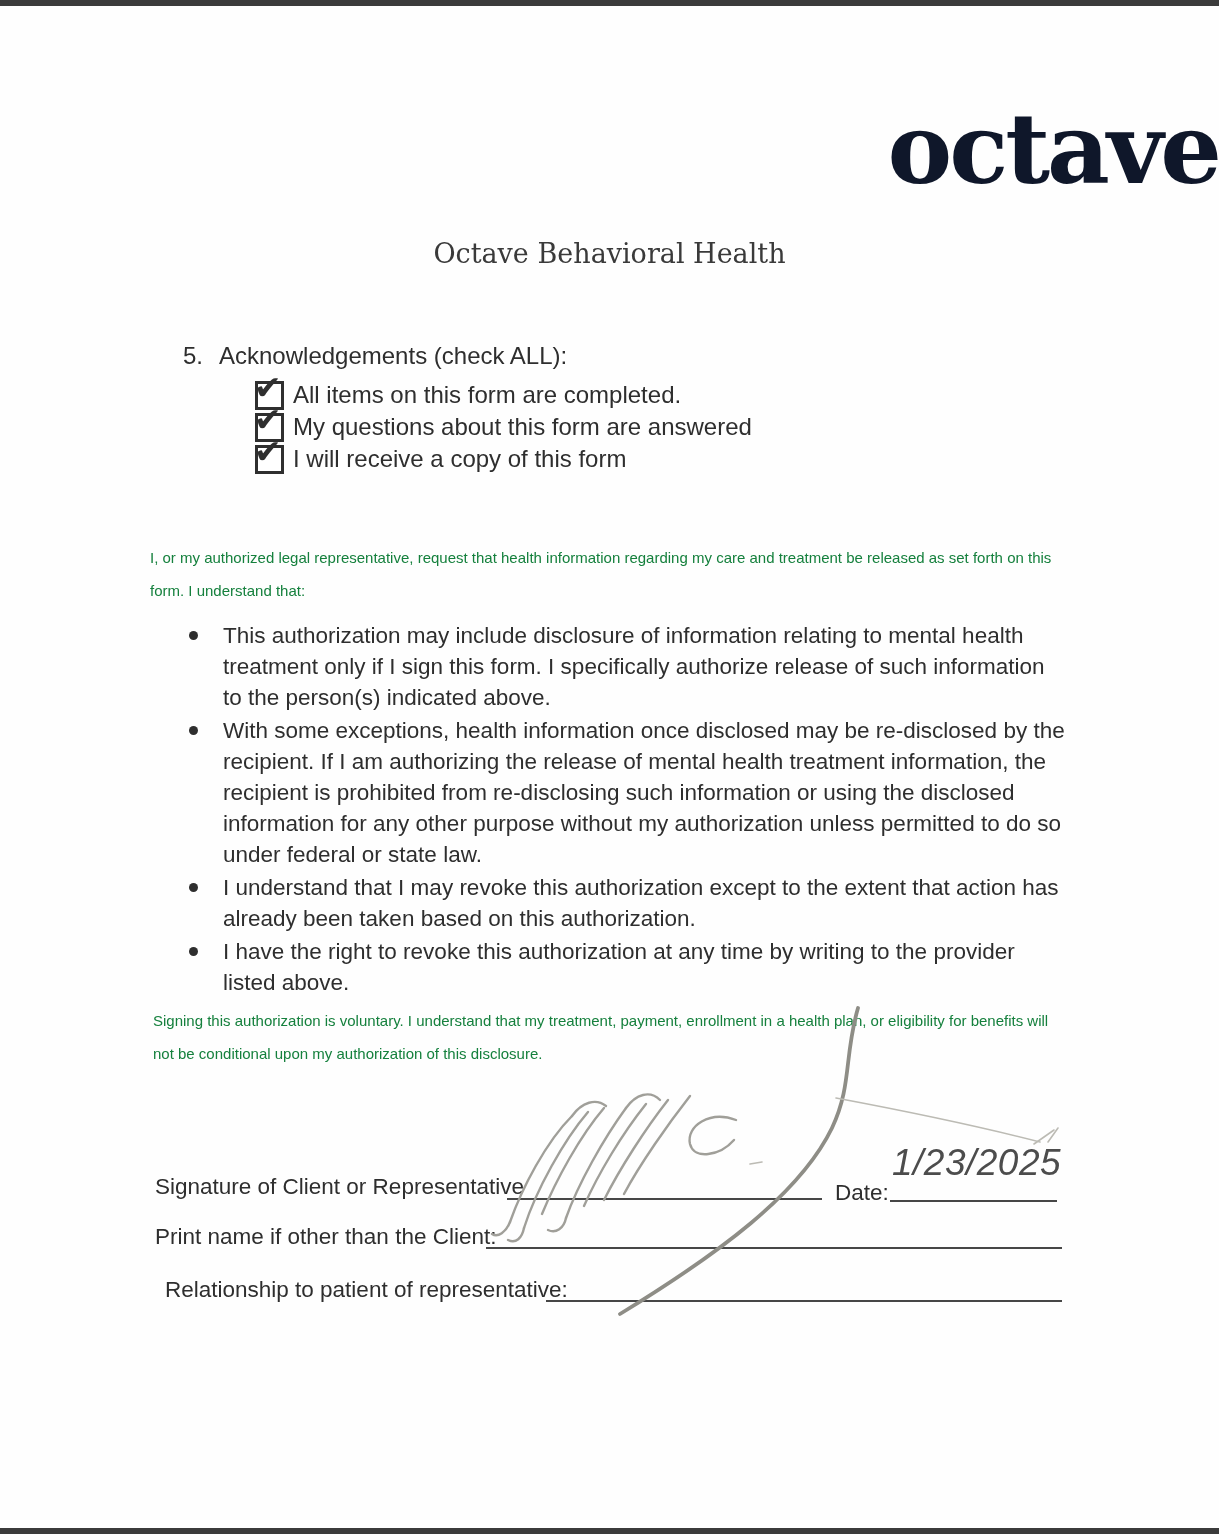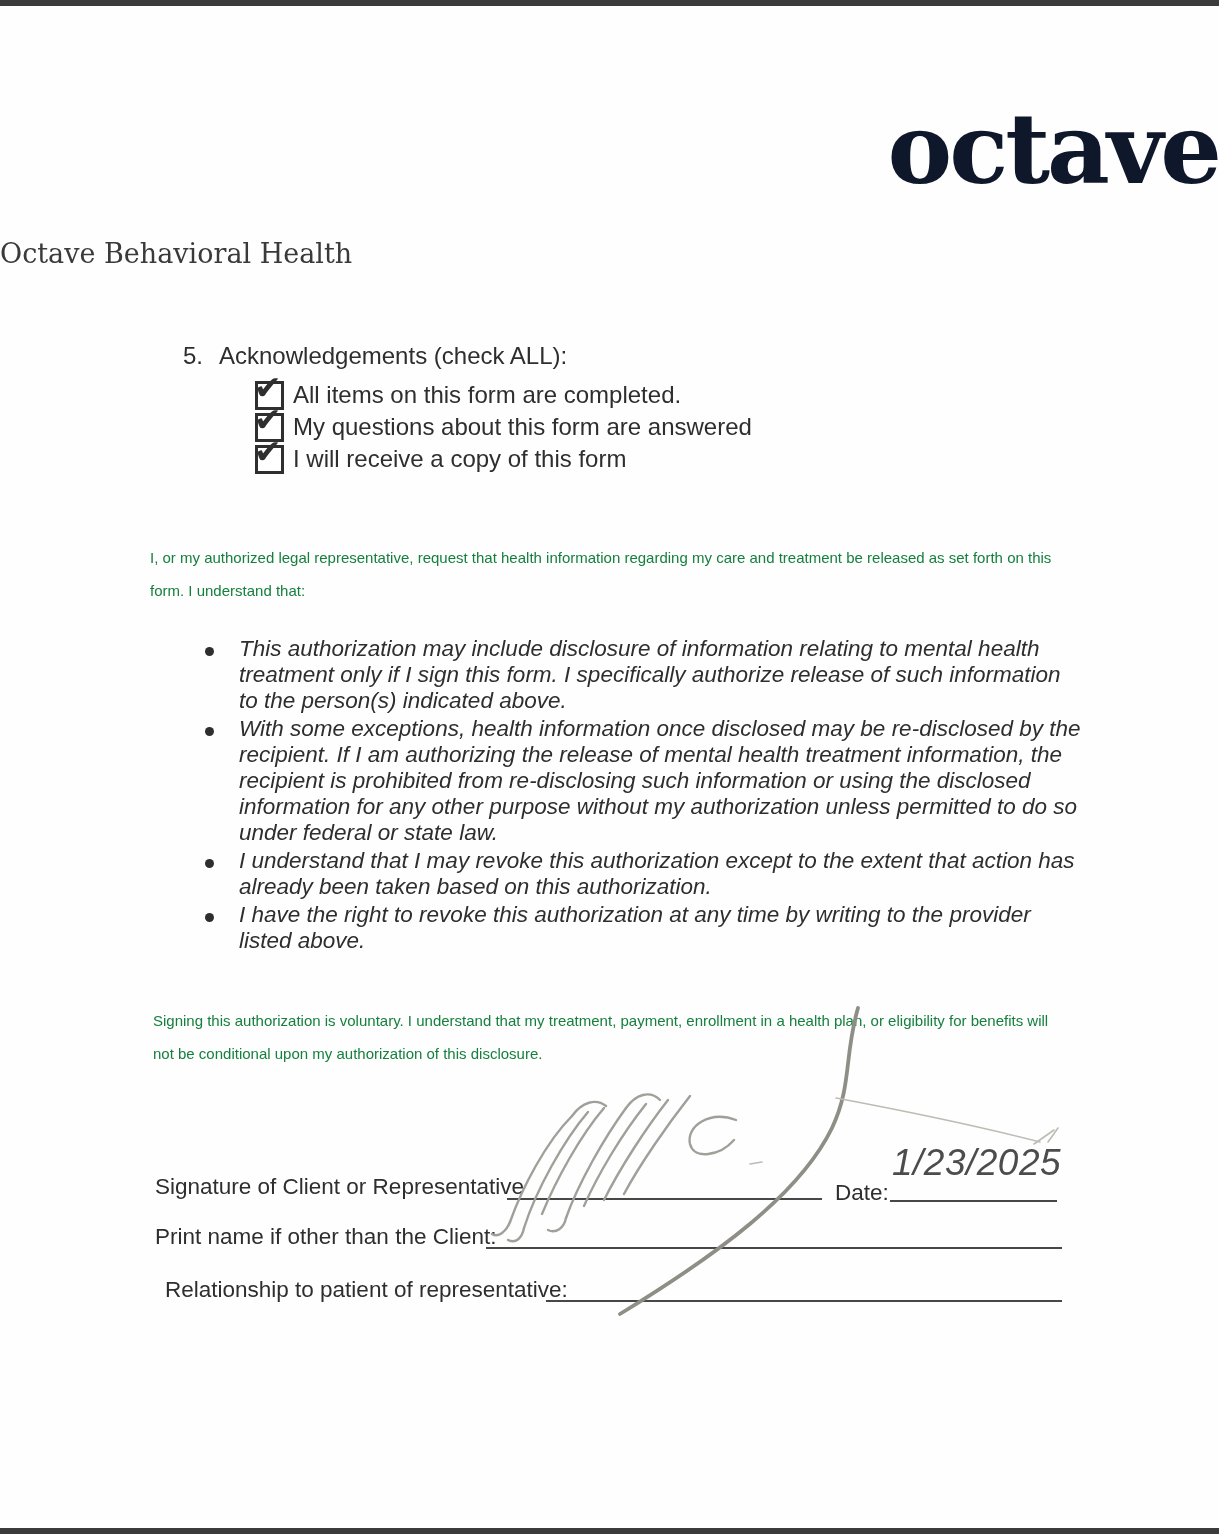--- a/index.html
+++ b/index.html
@@ -20,21 +20,21 @@
     text-align:right;
     font-family:"DejaVu Serif", serif;
     font-weight:bold;
     font-size:97px;
     letter-spacing:-3px;
     color:#0f172a;
     margin-top:8px;
   }
   .subtitle {
     position:absolute; top:238px; left:0; width:100%;
-    text-align:left;
+    text-align:center;
     font-family:"DejaVu Serif", serif;
     font-size:27px;
     color:#3a3a3a;
   }
 
   .ack { position:absolute; left:183px; top:342px; }
   .ack-heading { display:flex; gap:16px; font-size:24px; }
   .ack-items { margin-top:9px; margin-left:72px; }
   .ack-row { display:flex; align-items:center; height:32px; }
   .checkbox {
@@ -49,22 +49,22 @@
     line-height:1;
   }
   .ack-label { font-size:24px; }
 
   .para { position:absolute; font-size:15px; line-height:33px; color:#15803d; }
   .intro { left:150px; top:541px; width:912px; }
   .voluntary { left:153px; top:1004px; width:908px; }
 
   .bullets {
     position:absolute; left:187px; top:620px; width:880px;
-    list-style:none; margin:16px; padding:0;
-    font-size:22.5px; line-height:26px;font-style:italic;
+    list-style:none; margin:0; padding:0;
+    font-size:22.5px; line-height:31px;
   }
   .bullets li { position:relative; padding-left:36px; margin-bottom:2px; }
   .bullets li::before {
     content:""; position:absolute; left:2px; top:11px;
     width:9px; height:9px; border-radius:50%; background:#2e2e2e;
   }
 
   .field-label { position:absolute; font-size:22.5px; color:#2e2e2e; white-space:nowrap; }
   .fill-line { position:absolute; border-bottom:2px solid #474747; height:0; }
 

